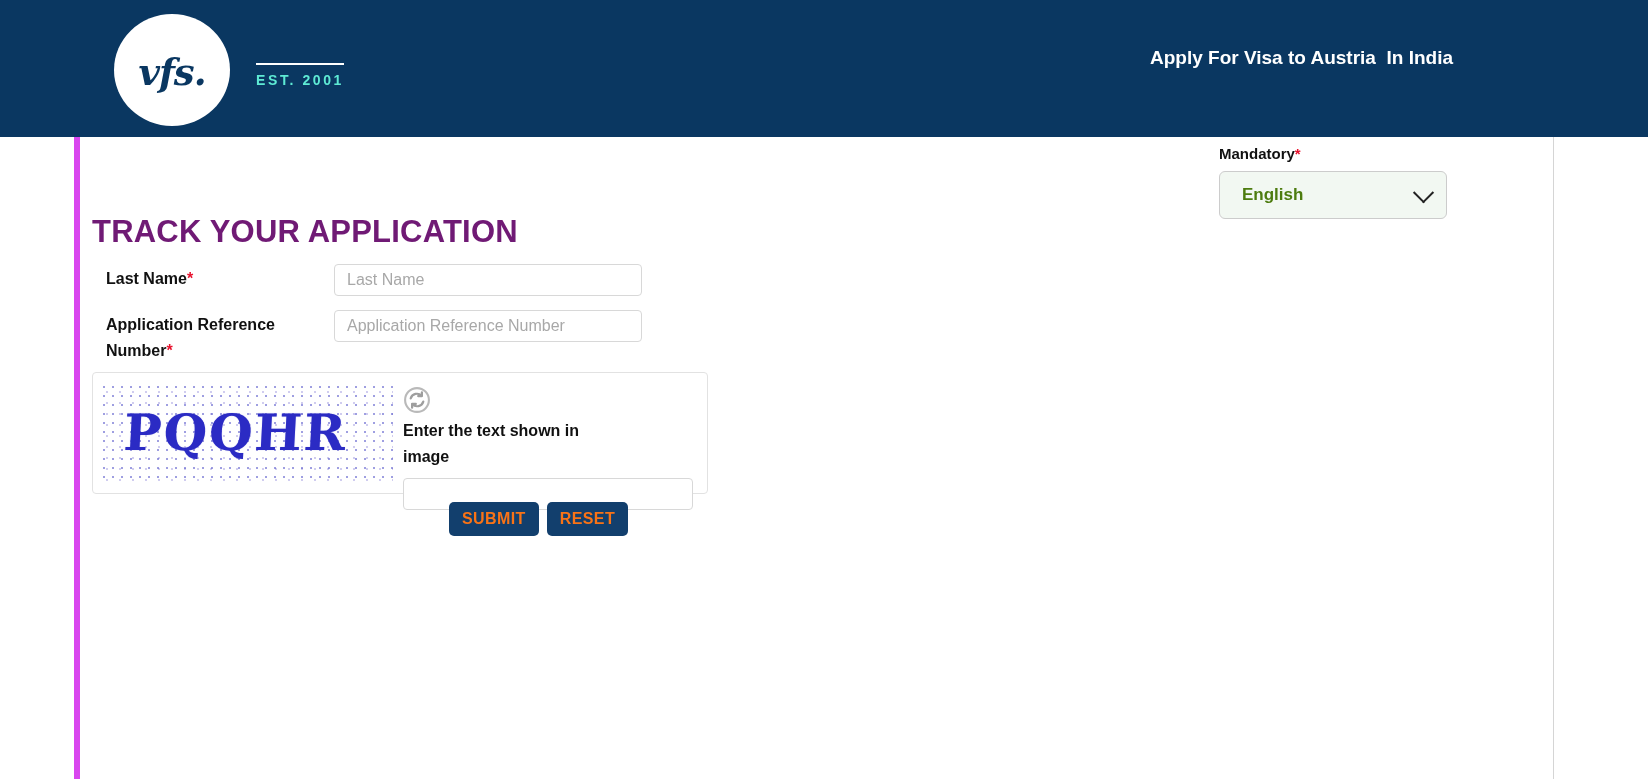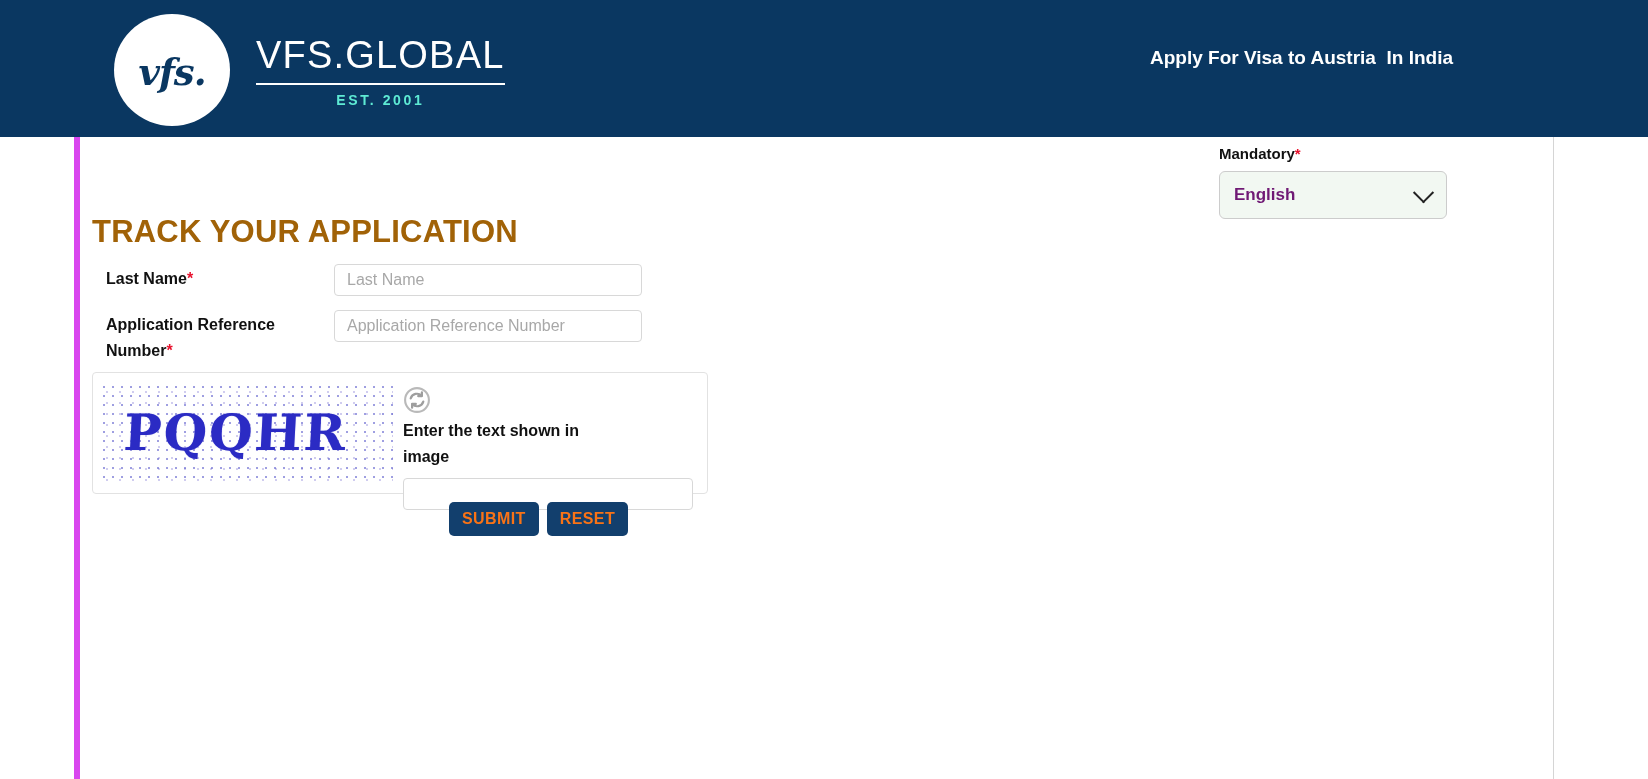--- a/index.html
+++ b/index.html
@@ -134,41 +134,42 @@
     box-sizing: border-box;
     position: relative;
     display: flex;
     align-items: center;
     padding: 0 14px;
     cursor: pointer;
   }
   .lang-select-value {
     font-size: 17px;
     font-weight: bold;
-    color: #701a75;
+    color: #4d7c0f;
+    margin-left: 8px;
   }
   .chev {
     position: absolute;
     right: 15px;
     top: 50%;
     width: 13px;
     height: 13px;
     border-right: 2.2px solid #222;
     border-bottom: 2.2px solid #222;
     transform: translateY(-65%) rotate(45deg);
   }
 
   
   .page-title {
     position: absolute;
     left: 12px;
     top: 77px;
     font-size: 31px;
     font-weight: bold;
-    color: #a16207;
+    color: #701a75;
     letter-spacing: 0.2px;
     white-space: nowrap;
   }
   .form-rows {
     position: absolute;
     left: 26px;
     top: 127px;
     width: 600px;
   }
   .form-row {
@@ -312,21 +313,20 @@
 </style>
 </head>
 <body>
 
 <div class="header">
   <div class="logo-wrap">
     <div class="logo-badge">
       <span class="logo-badge-text">vfs.</span>
     </div>
     <div class="logo-text-block">
-      <span class="logo-title">VFS.GLOBAL</span>
       <span class="logo-sub">EST. 2001</span>
     </div>
   </div>
   <div class="header-right">Apply For Visa to Austria  In India</div>
 </div>
 
 <div class="content-panel">
 
   <div class="lang-area">
     <div class="mandatory-label">

